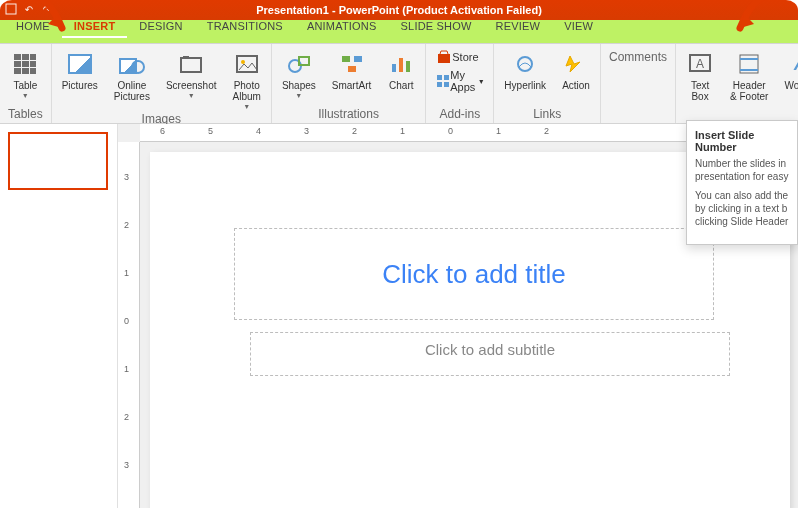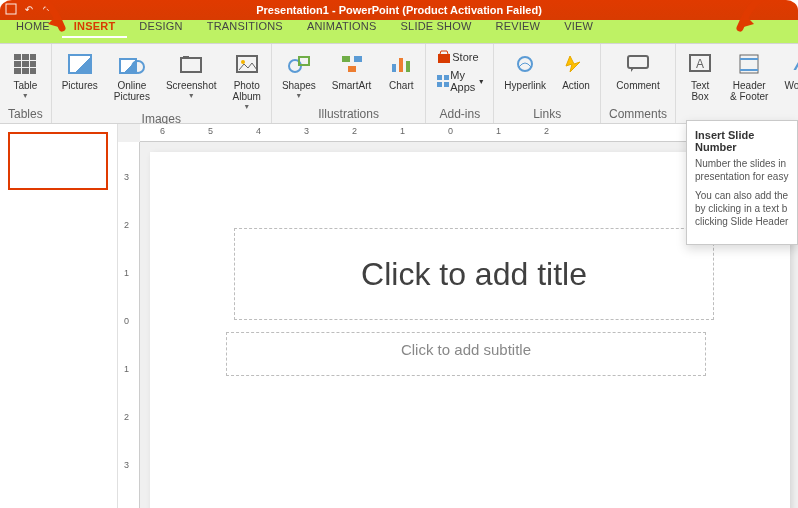--- a/index.html
+++ b/index.html
@@ -34,22 +34,22 @@
 .rulearea { flex:1; position:relative; background:#f0f0f0; }
 .hruler { position:absolute; left:22px; right:0; top:0; height:18px; background:#fff; border-bottom:1px solid #ccc; font-size:9px; color:#666;}
 .hruler .ticks { position:relative; height:18px; }
 .hruler .nm { position:absolute; top:2px; font-size:9px;}
 .vruler { position:absolute; left:0; top:18px; bottom:0; width:22px; background:#fff; border-right:1px solid #ccc; }
 .vruler .nm { position:absolute; left:6px; font-size:9px; transform:rotate(0deg); color:#666;}
 .canvas { position:absolute; left:22px; top:18px; right:0; bottom:0; background:#f0f0f0; }
 .slide { position:absolute; left:10px; top:10px; width:640px; height:360px; background:#fff; box-shadow:2px 2px 6px rgba(0,0,0,.12); }
 .ph { position:absolute; border:1px dashed #bdbdbd; }
 .ph.title { left:84px; top:76px; width:480px; height:92px; display:flex; align-items:center; justify-content:center;}
-.ph.title span { font-size:32px; color:#404040; font-weight:300;text-align:right;}
-.ph.sub { left:76px; top:180px; width:480px; height:44px; display:flex; align-items:flex-start; justify-content:center;}
+.ph.title span { font-size:26px; color:#3b82f6; font-weight:300;text-align:right;}
+.ph.sub { left:100px; top:180px; width:480px; height:44px; display:flex; align-items:flex-start; justify-content:center;}
 .ph.sub span { font-size:15px; color:#888; padding-top:8px;}
 
 .tooltip { position:absolute; right:0; top:120px; width:112px; background:#fff; border:1px solid #c9c9c9; padding:8px 8px 10px; box-shadow:0 4px 10px rgba(0,0,0,.15); }
 .tooltip .tt-title { font-size:11px; font-weight:700; color:#333; margin-bottom:4px;}
 .tooltip .tt-body { font-size:10px; color:#555; line-height:13px; margin-bottom:6px;}
 
 .arrow { position:absolute; z-index:50; pointer-events:none; }
 .arrow svg { display:block; }
 .arrow.left { left:18px; top:-8px; }
 .arrow.right { right:14px; top:-8px; }
@@ -248,31 +248,20 @@
               <path d="M6 2 l4 8 l6 -2 l-10 10 l2 -8 l-6 2 z" fill="#ffc000" stroke="#e6a800"></path>
             </svg>
           </span>
           <span class="lbl">Action</span>
         </div>
     </div>
     <div class="label">Links</div>
   </div>
 
   <div class="group">
-    <div class="items">
-      <div class="btn">
-          <span class="ic">
-            <svg width="24" height="20">
-              <rect x="2" y="2" width="20" height="12" rx="2" fill="none" stroke="#666" stroke-width="2"></rect>
-              <path d="M8 14 l-3 4 l0 -4" fill="#666"></path>
-            </svg>
-          </span>
-          <span class="lbl">Comment</span>
-        </div>
-    </div>
     <div class="label">Comments</div>
   </div>
 
   <div class="group" style="border-right:none;">
     <div class="items">
       <div class="btn">
           <span class="ic">
             <svg width="24" height="22">
               <rect x="2" y="2" width="20" height="16" fill="none" stroke="#666" stroke-width="2"></rect>
               <text x="12" y="15" font-size="12" text-anchor="middle" fill="#666">A</text>

